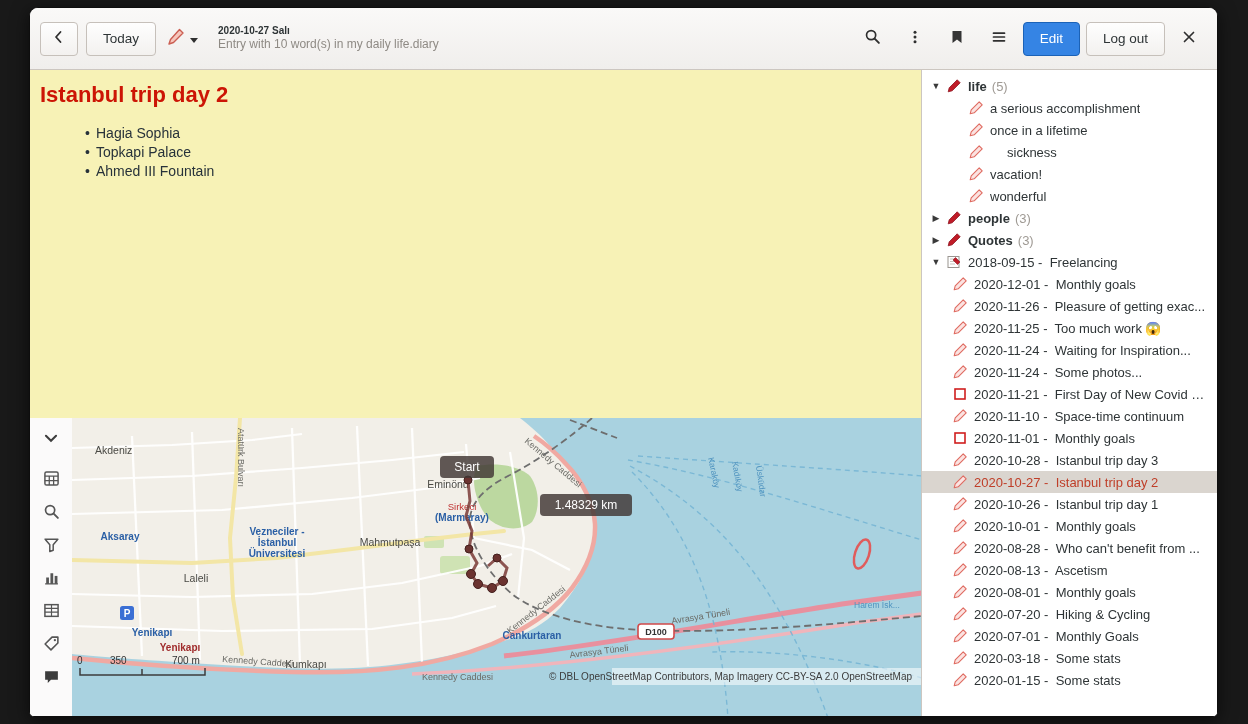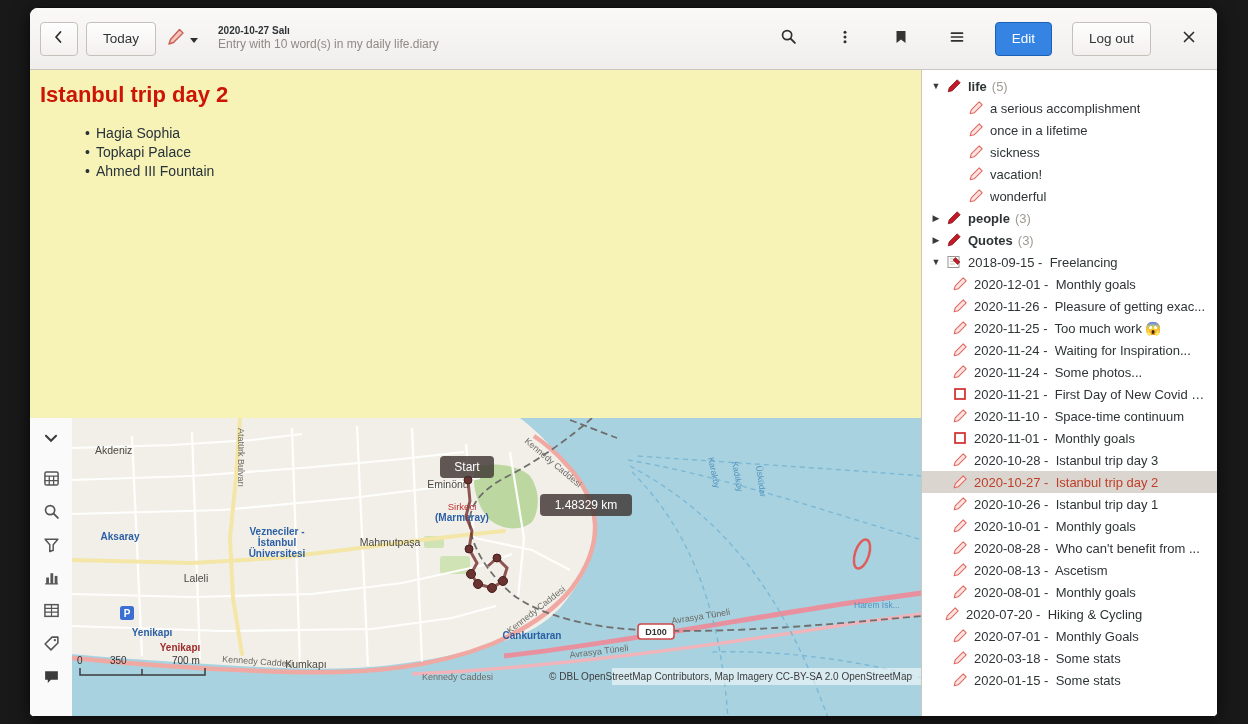--- a/index.html
+++ b/index.html
@@ -14,21 +14,21 @@
   .btn{height:34px;padding:0 16px;background:linear-gradient(#fefefe,#f3f1ef);
     border:1px solid #c6c0ba;border-radius:4px;font-size:13.5px;color:#2e3436;
     display:flex;align-items:center;justify-content:center;cursor:pointer;}
   .btn.square{width:38px;padding:0;}
   .btn.primary{background:#3584e4;border-color:#1b62b7;color:#fff;}
   .icon-btn{width:36px;height:34px;border:none;background:transparent;border-radius:5px;
     display:flex;align-items:center;justify-content:center;cursor:pointer;gap:3px;}
   .title-block{margin-left:10px;display:flex;flex-direction:column;justify-content:center;line-height:1.3;}
   .title{font-weight:bold;font-size:10px;color:#2e3436;}
   .subtitle{font-size:12px;color:#8e8a84;}
-  .hb-right{margin-left:auto;display:flex;align-items:center;gap:20px;}
+  .hb-right{margin-left:auto;display:flex;align-items:center;gap:6px;}
   
   .content{flex:1;display:flex;min-height:0;}
   .main{width:892px;flex:0 0 auto;display:flex;flex-direction:column;border-right:1px solid #ccc6c0;}
   .editor{height:348px;background:#f7f2b6;padding:8px 10px;overflow:hidden;}
   .editor h1{margin:4px 0 0 0;font-size:22px;color:#cc1505;font-weight:bold;}
   .editor ul{margin:16px 0 0 0;padding-left:56px;list-style:none;}
   .editor li{font-size:14px;color:#27323a;line-height:19px;position:relative;}
   .editor li::before{content:"\2022";position:absolute;left:-11px;}
   .map-section{flex:1;display:flex;background:#fbfafa;min-height:0;}
   .map-toolbar{width:42px;flex:0 0 auto;display:flex;flex-direction:column;align-items:center;
@@ -343,21 +343,21 @@
               <path d="M11.2 1.8 14.2 4.8 6.2 12.8 2.2 13.8 3.2 9.8 Z" fill="#fbe3e1" stroke="#df6a60" stroke-width="1.1" stroke-linejoin="round"></path>
             </svg></span>
           <span class="lbl">a serious accomplishment</span>
         </div>
         <div class="tree-row" style="padding-left: 44px;">
           <span class="tree-icon"><svg viewBox="0 0 16 16" width="16" height="16">
               <path d="M11.2 1.8 14.2 4.8 6.2 12.8 2.2 13.8 3.2 9.8 Z" fill="#fbe3e1" stroke="#df6a60" stroke-width="1.1" stroke-linejoin="round"></path>
             </svg></span>
           <span class="lbl">once in a lifetime</span>
         </div>
-        <div class="tree-row" style="padding-left: 44px;">
+        <div class="tree-row" style="padding-left: 44px; gap: 17px;">
           <span class="tree-icon"><svg viewBox="0 0 16 16" width="16" height="16">
               <path d="M11.2 1.8 14.2 4.8 6.2 12.8 2.2 13.8 3.2 9.8 Z" fill="#fbe3e1" stroke="#df6a60" stroke-width="1.1" stroke-linejoin="round"></path>
             </svg></span>
           <span class="lbl">sickness</span>
         </div>
         <div class="tree-row" style="padding-left: 44px;">
           <span class="tree-icon"><svg viewBox="0 0 16 16" width="16" height="16">
               <path d="M11.2 1.8 14.2 4.8 6.2 12.8 2.2 13.8 3.2 9.8 Z" fill="#fbe3e1" stroke="#df6a60" stroke-width="1.1" stroke-linejoin="round"></path>
             </svg></span>
           <span class="lbl">vacation!</span>
@@ -476,21 +476,21 @@
               <path d="M11.2 1.8 14.2 4.8 6.2 12.8 2.2 13.8 3.2 9.8 Z" fill="#fbe3e1" stroke="#df6a60" stroke-width="1.1" stroke-linejoin="round"></path>
             </svg></span>
           <span class="lbl">2020-08-13 -  Ascetism</span>
         </div>
         <div class="tree-row" style="padding-left: 28px;">
           <span class="tree-icon"><svg viewBox="0 0 16 16" width="16" height="16">
               <path d="M11.2 1.8 14.2 4.8 6.2 12.8 2.2 13.8 3.2 9.8 Z" fill="#fbe3e1" stroke="#df6a60" stroke-width="1.1" stroke-linejoin="round"></path>
             </svg></span>
           <span class="lbl">2020-08-01 -  Monthly goals</span>
         </div>
-        <div class="tree-row" style="padding-left: 20px;">
+        <div class="tree-row" style="padding-left: 28px;">
           <span class="tree-icon"><svg viewBox="0 0 16 16" width="16" height="16">
               <path d="M11.2 1.8 14.2 4.8 6.2 12.8 2.2 13.8 3.2 9.8 Z" fill="#fbe3e1" stroke="#df6a60" stroke-width="1.1" stroke-linejoin="round"></path>
             </svg></span>
           <span class="lbl">2020-07-20 -  Hiking &amp; Cycling</span>
         </div>
         <div class="tree-row" style="padding-left: 28px;">
           <span class="tree-icon"><svg viewBox="0 0 16 16" width="16" height="16">
               <path d="M11.2 1.8 14.2 4.8 6.2 12.8 2.2 13.8 3.2 9.8 Z" fill="#fbe3e1" stroke="#df6a60" stroke-width="1.1" stroke-linejoin="round"></path>
             </svg></span>
           <span class="lbl">2020-07-01 -  Monthly Goals</span>

